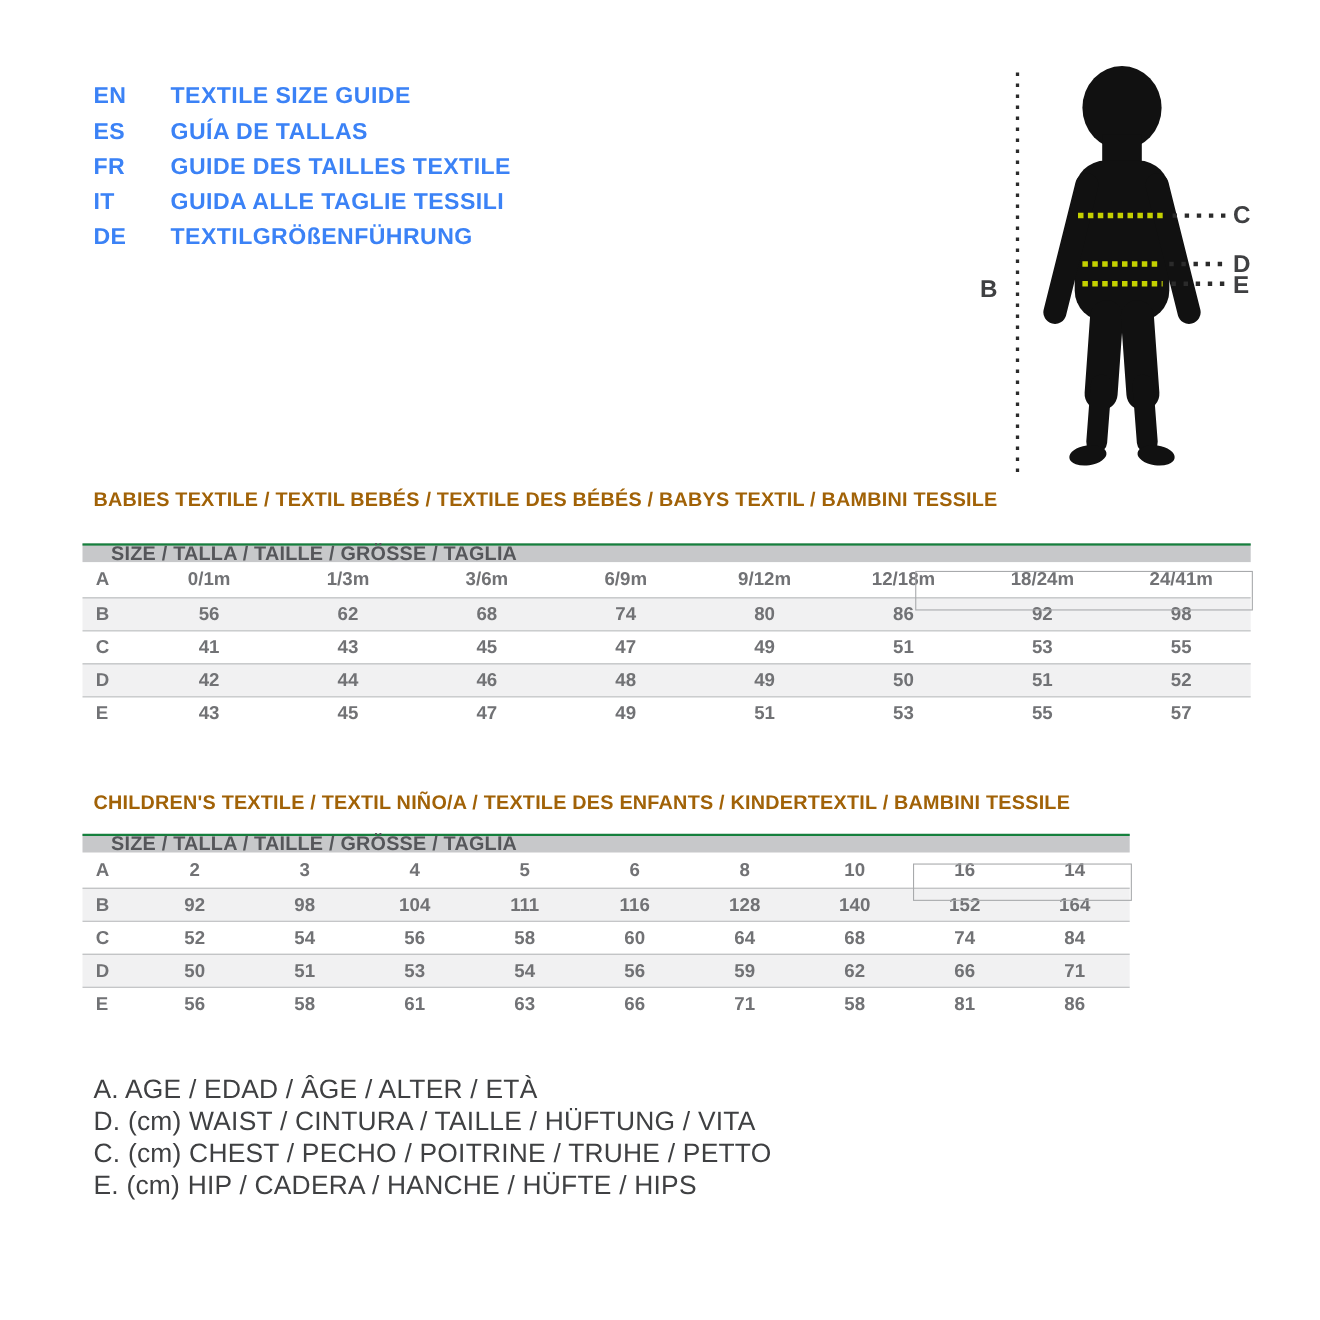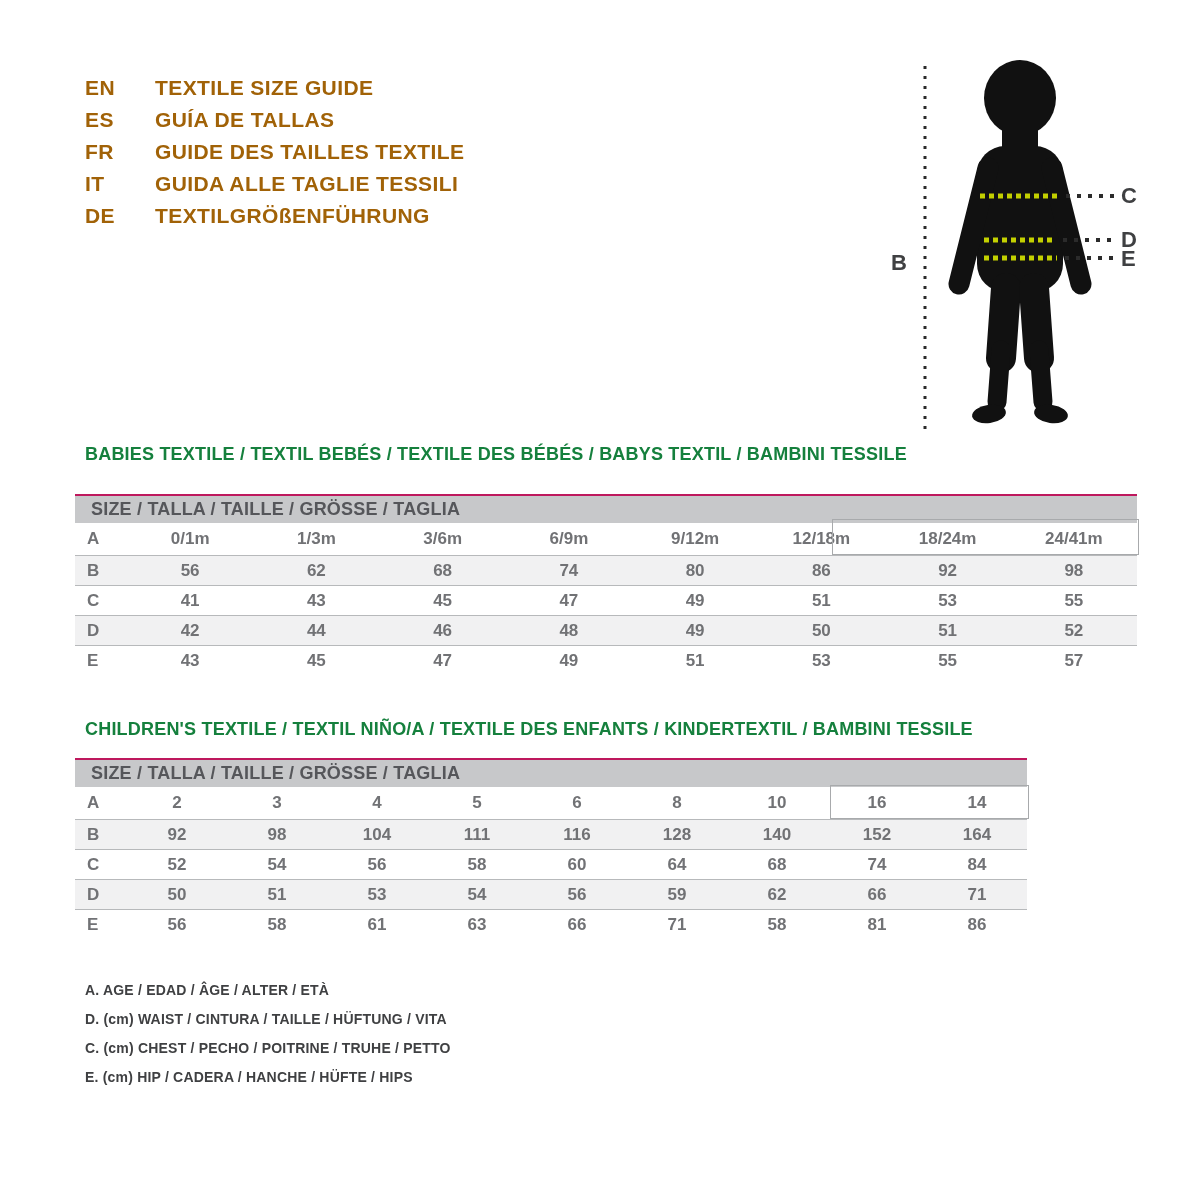--- a/index.html
+++ b/index.html
@@ -5,63 +5,63 @@
   html,body{margin:0;padding:0;background:#ffffff;}
   .page{
     position:relative;width:1200px;height:1200px;background:#ffffff;overflow:hidden;
     font-family:"Liberation Sans",sans-serif;-webkit-font-smoothing:antialiased;
   }
 
   
   .lang-block{position:absolute;left:85px;top:72px;}
   .lang-row{display:flex;height:32px;align-items:center;}
   .lang-code,.lang-label{
-    font-weight:700;font-size:21px;color:#a16207;letter-spacing:0.4px;white-space:nowrap;
+    font-weight:700;font-size:21px;color:#3b82f6;letter-spacing:0.4px;white-space:nowrap;
   }
   .lang-code{width:70px;}
 
   
   .figure{position:absolute;left:885px;top:50px;width:300px;height:400px;}
   .dots-black{stroke:#2b2b2b;fill:none;}
   .accent-dots{fill:none;}
   .sil-stroke{fill:none;stroke-linecap:round;}
   .fig-label{font-family:"Liberation Sans",sans-serif;font-weight:700;font-size:22px;fill:#3f4042;}
 
   
   .section-title{
-    position:absolute;left:85px;font-weight:700;font-size:18px;color:#15803d;
+    position:absolute;left:85px;font-weight:700;font-size:18px;color:#a16207;
     letter-spacing:0.2px;white-space:nowrap;
   }
   #babies-title{top:444px;}
   #children-title{top:719px;}
 
   
   .size-table{position:absolute;left:75px;}
   #babies-table{top:494px;width:1062px;}
   #children-table{top:758px;width:952px;}
   .t-band{
-    height:29px;background:#c7c8ca;border-top:2px solid #be185d;box-sizing:border-box;
-    display:flex;align-items:center;padding-left:16px;
+    height:17px;background:#c7c8ca;border-top:2px solid #15803d;box-sizing:border-box;
+    display:flex;align-items:center;padding-left:26px;
     font-weight:700;font-size:18px;color:#55565a;letter-spacing:0.2px;
   }
   .t-row{display:grid;height:29px;align-items:center;font-weight:700;font-size:17px;color:#717275;}
   .t-row.first{height:32px;}
   .t-row + .t-row{border-top:1px solid #b7b9bb;}
   .t-row.shaded{background:#f1f1f2;}
   .t-label{padding-left:12px;}
   .t-cell{text-align:center;}
 
   
   .sel-box{position:absolute;border:1px solid #a8aaac;pointer-events:none;}
   #babies-selbox{left:832px;top:519px;width:305px;height:34px;}
   #children-selbox{left:830px;top:785px;width:197px;height:32px;}
 
   
   .legend{position:absolute;left:85px;top:976px;}
-  .legend-row{height:29px;line-height:29px;font-weight:700;font-size:14px;color:#3f4042;letter-spacing:0.2px;white-space:nowrap;}
+  .legend-row{height:29px;line-height:29px;font-weight:400;font-size:24px;color:#3f4042;letter-spacing:0.2px;white-space:nowrap;}
 </style>
 </head>
 <body>
 
 <div class="page">
 
   <div class="lang-block">
       <div class="lang-row">
         <span class="lang-code">EN</span>
         <span class="lang-label">TEXTILE SIZE GUIDE</span>

